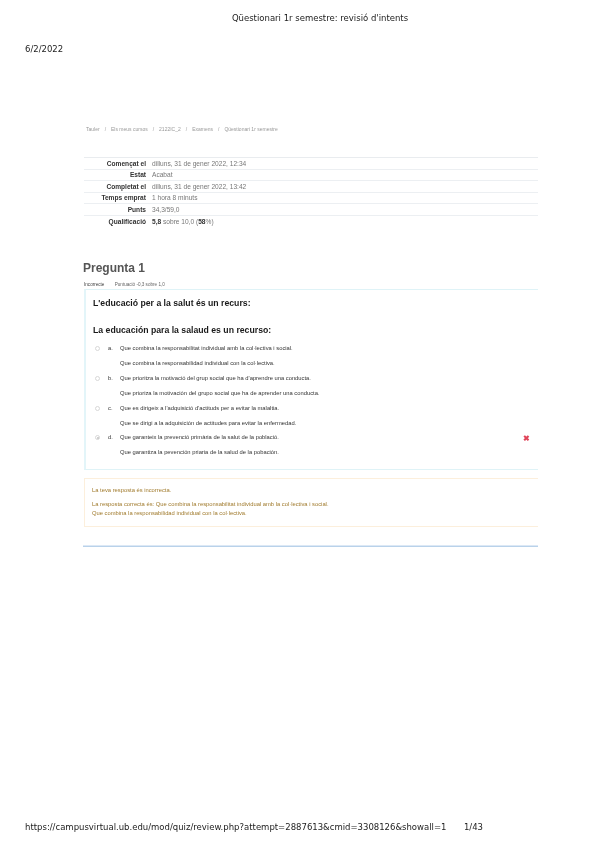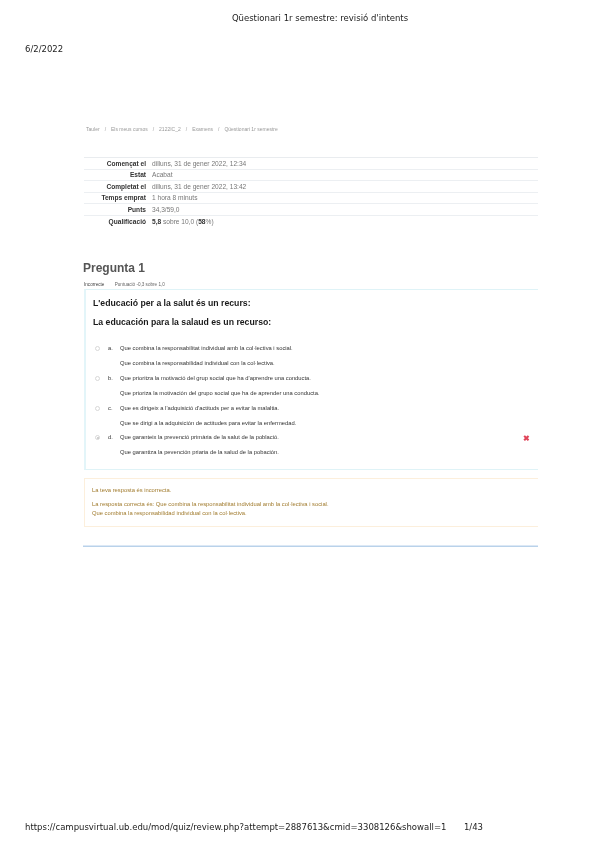--- a/index.html
+++ b/index.html
@@ -24,21 +24,21 @@
     .summary .value b { color: #333; }
     .summary .row.last { border-bottom: none; }
 
     .q-heading { position: absolute; left: 83px; top: 261px; font-family: "Liberation Sans", sans-serif; font-size: 12px; color: #555; }
     .q-info { position: absolute; left: 84px; top: 282px; font-family: "Liberation Sans", sans-serif; font-size: 4.6px; color: #444; white-space: nowrap; }
     .q-info .grade { margin-left: 9px; color: #666; }
 
     .formulation { position: absolute; left: 84px; top: 289px; width: 454px; height: 181px; background: #fff; border: 1px solid #dff3f7; border-left: 2px solid #e3f5f9; border-right: none; }
     .qtext { position: absolute; left: 7px; font-family: "Liberation Sans", sans-serif; font-weight: bold; font-size: 8.7px; color: #1a1a1a; white-space: nowrap; }
     .qtext.ca { top: 8px; text-align: center; }
-    .qtext.es { top: 27px; }
+    .qtext.es { top: 35px; }
 
     .answer { position: absolute; left: 9px; width: 440px; font-family: "Liberation Sans", sans-serif; font-size: 5.8px; color: #333; }
     .answer .radio { position: absolute; left: 0; top: 1px; width: 5px; height: 5px; border: 1px solid #d8d8d8; border-radius: 50%; background: #fff; }
     .answer .radio.checked::after { content: ""; position: absolute; left: 1px; top: 1px; width: 1.5px; height: 1.5px; border-radius: 50%; background: #c8c8c8; }
     .answer .letter { position: absolute; left: 13px; top: 0; }
     .answer .line1 { position: absolute; left: 25px; top: 0; white-space: nowrap; }
     .answer .line2 { position: absolute; left: 25px; top: 15px; white-space: nowrap; }
     .answer .mark { position: absolute; left: 428px; top: 0px; font-size: 8px; color: #e0455a; font-weight: bold; }
 
     .feedback { position: absolute; left: 84px; top: 478px; width: 454px; height: 49px; background: #fff; border: 1px solid #fcefdc; border-right: none; font-family: "Liberation Sans", sans-serif; font-size: 5.8px; color: #a07a2c; }

